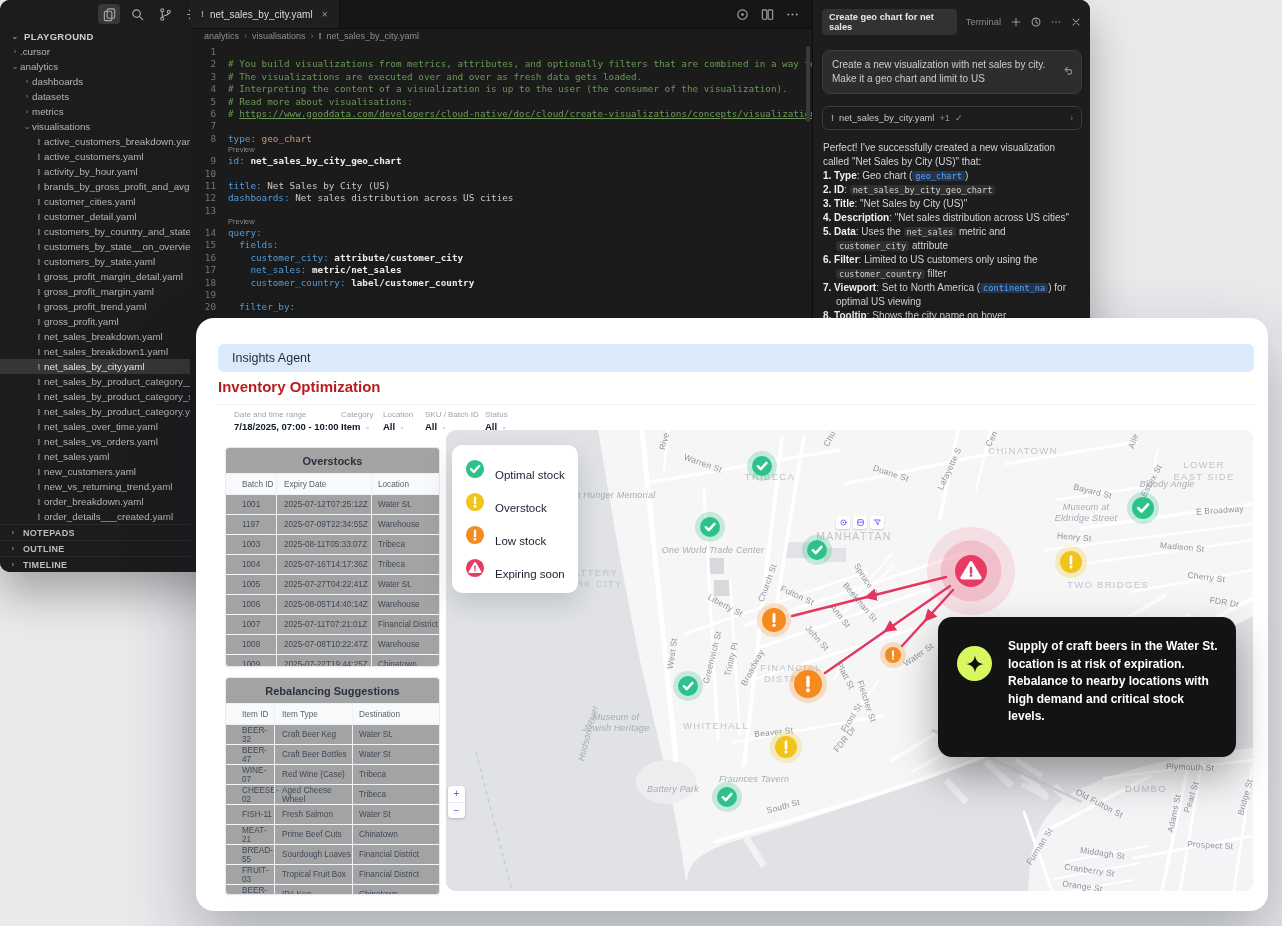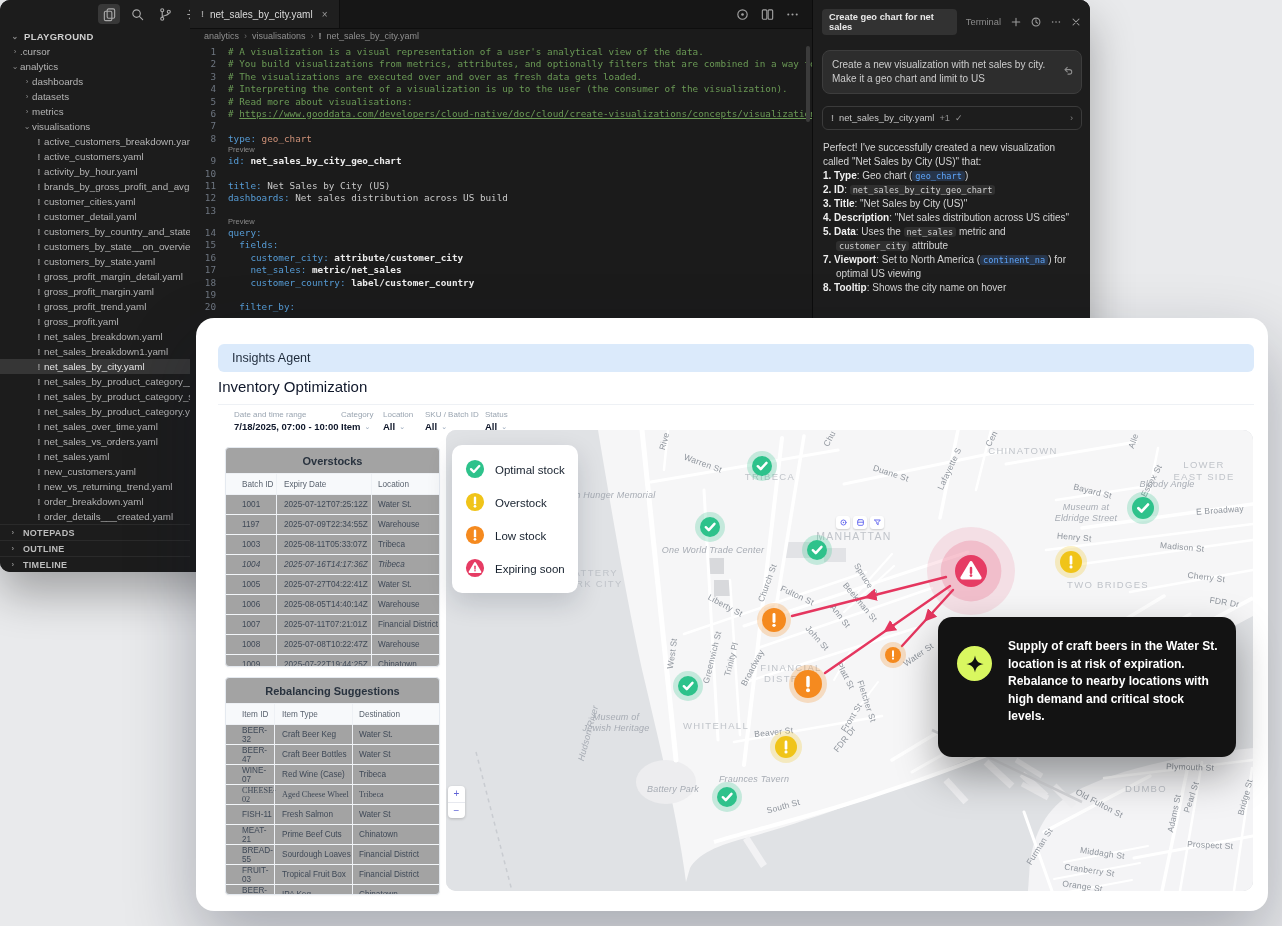--- a/index.html
+++ b/index.html
@@ -65,39 +65,39 @@
   .resp b{color:#f0f0f0;}
   .ritem{margin-top:0;padding-left:13px;text-indent:-13px;}
   code.inl{font-family:"DejaVu Sans Mono",monospace;font-size:8.6px;background:#2f2f2f;border-radius:3px;
            padding:0 3px;color:#cfcfcf;}
   code.inl.lnk{color:#5da3f7;background:#27354a;}
   
   .card{position:absolute;left:196px;top:318px;width:1072px;height:593px;background:#fff;border-radius:18px;
         box-shadow:0 30px 70px rgba(15,23,42,.30);}
   .card-head{position:absolute;left:22px;top:26px;width:1022px;height:28px;background:#dbeafb;border-radius:6px;
              display:flex;align-items:center;padding-left:14px;font-size:12.5px;color:#1e2a3a;}
-  .card-title{position:absolute;left:22px;top:60px;font-size:15px;font-weight:400;color:#0f172a;}
+  .card-title{position:absolute;left:22px;top:60px;font-size:15px;font-weight:700;color:#b91c1c;}
   .filters{position:absolute;left:22px;top:86px;width:1036px;height:30px;border-top:1px solid #eef1f5;}
   .filter{position:absolute;top:5px;}
   .f-label{font-size:8px;color:#9aa5b1;}
   .f-value{font-size:9.5px;font-weight:bold;color:#0f172a;margin-top:2px;display:flex;gap:4px;align-items:center;}
   .f-chev{color:#94a3b8;font-size:7px;font-weight:normal;}
   .tbl-card{position:absolute;left:29px;width:213px;background:#a3a3a3;border:1px solid #e5eaf0;border-radius:4px;
             box-shadow:0 1px 2px rgba(0,0,0,.04);overflow:hidden;}
   .tbl-title{height:25px;line-height:26px;text-align:center;font-size:11px;font-weight:600;color:#28323e;}
   .tbl-head{display:grid;height:20px;background:#f7f9fb;border-top:1px solid #eef1f5;border-bottom:1px solid #eef1f5;
             font-size:8.2px;color:#5b6470;align-items:center;}
   .tbl-row{display:grid;height:19px;font-size:8.2px;color:#3f4957;align-items:center;border-bottom:1px solid #f2f5f8;}
   .tbl-row:last-child{border-bottom:none;}
   .tc1{padding-left:16px;} .tc2{padding-left:7px;border-left:1px solid #eef1f5;height:100%;display:flex;align-items:center;}
   .tc3{padding-left:6px;border-left:1px solid #eef1f5;height:100%;display:flex;align-items:center;}
   .map{position:absolute;left:250px;top:112px;width:807px;height:461px;border-radius:10px;overflow:hidden;background:#e0e2e5;}
   .legend{position:absolute;left:256px;top:127px;width:126px;background:#fff;border-radius:10px;padding:8px 0;
           box-shadow:0 10px 26px rgba(15,23,42,.16);}
-  .lg-item{display:flex;align-items:center;gap:10px;padding:5.5px 13px;font-size:11.5px;color:#17212e;font-weight:500;}
+  .lg-item{display:flex;align-items:flex-end;gap:10px;padding:5.5px 13px;font-size:11.5px;color:#17212e;font-weight:500;}
   .mapctl{position:absolute;left:640px;top:198px;display:flex;gap:3px;}
   .mc-chip{width:14px;height:13px;background:#fff;border-radius:3px;box-shadow:0 1px 2px rgba(0,0,0,.18);
            display:flex;align-items:center;justify-content:center;color:#6064ee;}
   .icon9{width:9px;height:9px;display:inline-flex;}
   .icon9 svg{width:100%;height:100%;fill:none;stroke:currentColor;stroke-width:1.6;stroke-linecap:round;stroke-linejoin:round;}
   .zoomctl{position:absolute;left:252px;top:468px;width:17px;height:32px;background:#fff;border-radius:4px;
            box-shadow:0 1px 3px rgba(0,0,0,.2);display:flex;flex-direction:column;}
   .z-btn{flex:1;display:flex;align-items:center;justify-content:center;font-size:10px;color:#5f63d6;}
   .z-btn:first-child{border-bottom:1px solid #e7e9ef;}
   .tooltip{position:absolute;left:742px;top:299px;width:298px;height:140px;background:#131313;border-radius:14px;
@@ -353,21 +353,20 @@
         <span>analytics</span>
         <span class="bc-sep">›</span>
         <span>visualisations</span>
         <span class="bc-sep">›</span>
         <span class="yficon">!</span>
         <span>net_sales_by_city.yaml</span>
       </div>
       <div class="code" id="code">
           <div class="cl">
             <span class="ln">1</span>
-            <span class="ct"><span class="c"># A visualization is a visual representation of a user's analytical view of the data.</span></span>
           </div>
           <div class="cl">
             <span class="ln">2</span>
             <span class="ct"><span class="c"># You build visualizations from metrics, attributes, and optionally filters that are combined in a way to visualize</span></span>
           </div>
           <div class="cl">
             <span class="ln">3</span>
             <span class="ct"><span class="c"># The visualizations are executed over and over as fresh data gets loaded.</span></span>
           </div>
           <div class="cl">
@@ -398,21 +397,21 @@
           <div class="cl">
             <span class="ln">10</span>
             <span class="ct"></span>
           </div>
           <div class="cl">
             <span class="ln">11</span>
             <span class="ct"><span class="k">title:</span><span class="v"> Net Sales by City (US)</span></span>
           </div>
           <div class="cl">
             <span class="ln">12</span>
-            <span class="ct"><span class="k">dashboards:</span><span class="v"> Net sales distribution across US build</span></span>
+            <span class="ct"><span class="k">dashboards:</span><span class="v"> Net sales distribution across US cities</span></span>
           </div>
           <div class="cl">
             <span class="ln">13</span>
             <span class="ct"></span>
           </div>
           <div class="lens">Preview</div>
           <div class="cl">
             <span class="ln">14</span>
             <span class="ct"><span class="k">query:</span></span>
           </div>
@@ -491,20 +490,21 @@
         <span class="chip-chev">›</span>
       </div>
       <div class="resp">
         <div>Perfect! I've successfully created a new visualization called "Net Sales by City (US)" that:</div>
         <div id="chat-list">
             <div class="ritem"><b>1. Type</b>: Geo chart (<code class="inl lnk">geo_chart</code>)</div>
             <div class="ritem"><b>2. ID</b>: <code class="inl">net_sales_by_city_geo_chart</code></div>
             <div class="ritem"><b>3. Title</b>: "Net Sales by City (US)"</div>
             <div class="ritem"><b>4. Description</b>: "Net sales distribution across US cities"</div>
             <div class="ritem"><b>5. Data</b>: Uses the <code class="inl">net_sales</code> metric and <code class="inl">customer_city</code> attribute</div>
+            <div class="ritem"><b>6. Filter</b>: Limited to US customers only using the <code class="inl">customer_country</code> filter</div>
             <div class="ritem"><b>7. Viewport</b>: Set to North America (<code class="inl lnk">continent_na</code>) for optimal US viewing</div>
             <div class="ritem"><b>8. Tooltip</b>: Shows the city name on hover</div>
           </div>
       </div>
     </div>
   </div>
 
   <div class="card">
     <div class="card-head">
       <span>Insights Agent</span>
@@ -563,21 +563,21 @@
         <div class="tbl-row" style="grid-template-columns: 50px 95px 1fr;">
           <span class="tc1">1197</span>
           <span class="tc2">2025-07-09T22:34:55Z</span>
           <span class="tc3">Warehouse</span>
         </div>
         <div class="tbl-row" style="grid-template-columns: 50px 95px 1fr;">
           <span class="tc1">1003</span>
           <span class="tc2">2025-08-11T05:33:07Z</span>
           <span class="tc3">Tribeca</span>
         </div>
-        <div class="tbl-row" style="grid-template-columns: 50px 95px 1fr; font-style: italic;">
+        <div class="tbl-row" style="grid-template-columns: 50px 95px 1fr;">
           <span class="tc1">1004</span>
           <span class="tc2">2025-07-16T14:17:36Z</span>
           <span class="tc3">Tribeca</span>
         </div>
         <div class="tbl-row" style="grid-template-columns: 50px 95px 1fr;">
           <span class="tc1">1005</span>
           <span class="tc2">2025-07-27T04:22:41Z</span>
           <span class="tc3">Water St.</span>
         </div>
         <div class="tbl-row" style="grid-template-columns: 50px 95px 1fr;">
@@ -616,21 +616,21 @@
         <div class="tbl-row" style="grid-template-columns: 48px 78px 1fr;">
           <span class="tc1">BEER-47</span>
           <span class="tc2">Craft Beer Bottles</span>
           <span class="tc3">Water St</span>
         </div>
         <div class="tbl-row" style="grid-template-columns: 48px 78px 1fr;">
           <span class="tc1">WINE-07</span>
           <span class="tc2">Red Wine (Case)</span>
           <span class="tc3">Tribeca</span>
         </div>
-        <div class="tbl-row" style="grid-template-columns: 48px 78px 1fr; font-family: Liberation Serif, serif;">
+        <div class="tbl-row" style="grid-template-columns: 48px 78px 1fr;">
           <span class="tc1">CHEESE-02</span>
           <span class="tc2">Aged Cheese Wheel</span>
           <span class="tc3">Tribeca</span>
         </div>
         <div class="tbl-row" style="grid-template-columns: 48px 78px 1fr;">
           <span class="tc1">FISH-11</span>
           <span class="tc2">Fresh Salmon</span>
           <span class="tc3">Water St</span>
         </div>
         <div class="tbl-row" style="grid-template-columns: 48px 78px 1fr;">

